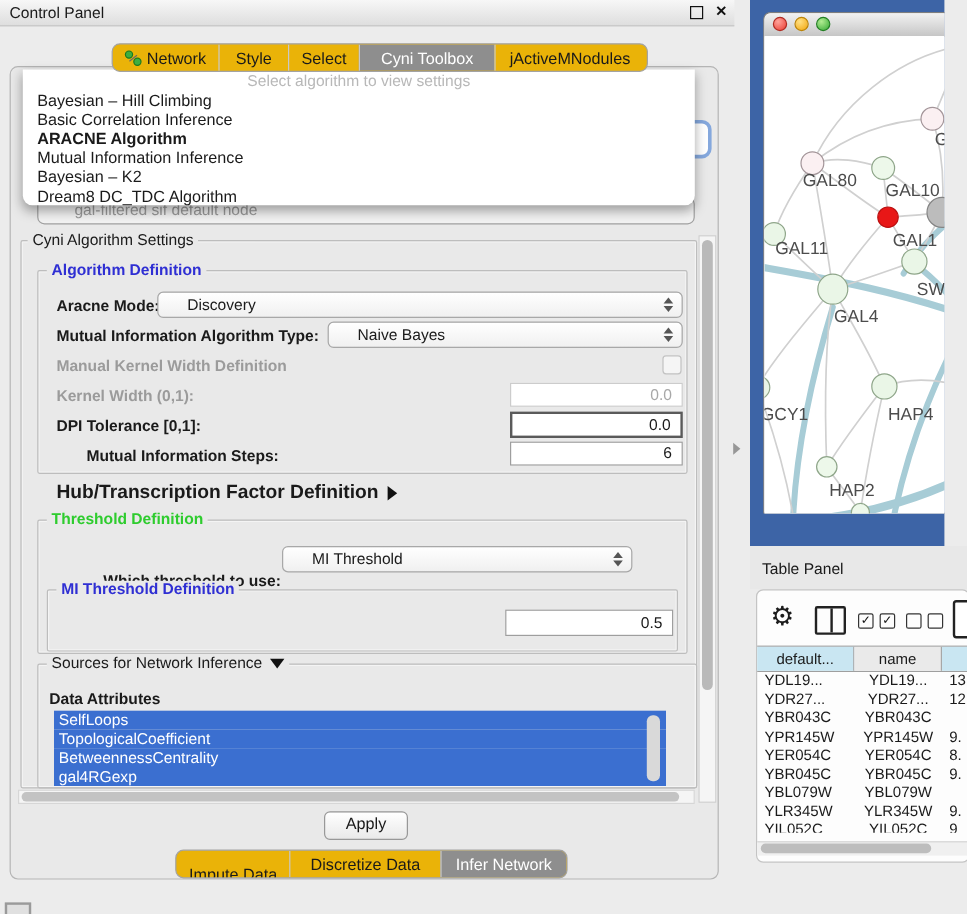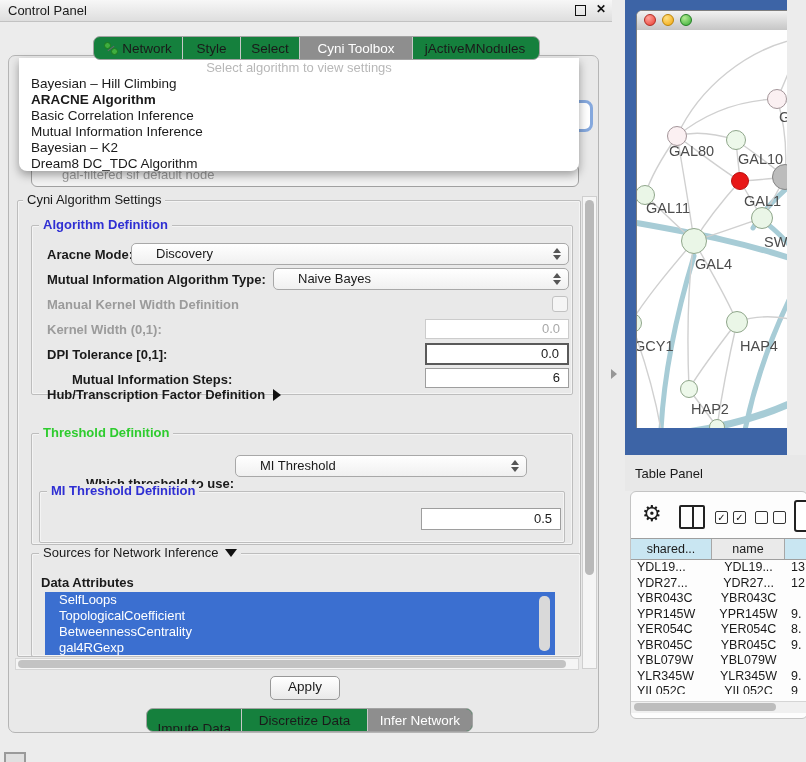--- a/index.html
+++ b/index.html
@@ -6,21 +6,21 @@
   #root{position:relative;width:806px;height:762px;background:#ececec;overflow:hidden;
         font-family:"Liberation Sans",sans-serif;color:#1a1a1a;}
   .abs{position:absolute;}
   
   .cp-titlebar{left:0;top:10;width:612px;height:21px;
     background:linear-gradient(#f7f7f7,#dedede);border-bottom:1px solid #c2c2c2;
     display:flex;align-items:center;font-size:13px;}
   .cp-title{margin-left:8px;}
   .float-ic{position:absolute;right:26px;top:5px;width:9px;height:9px;border:1.5px solid #111;}
   .close-ic{position:absolute;right:6px;top:2px;font-size:12px;font-weight:700;color:#111;}
-  .tabbar{display:flex;height:22px;background:#15803d;border:1px solid #a3a3a3;border-radius:7px;overflow:hidden;z-index:60;}
+  .tabbar{display:flex;height:22px;background:#eab308;border:1px solid #a3a3a3;border-radius:7px;overflow:hidden;z-index:60;}
   .tab{display:flex;align-items:center;justify-content:center;font-size:13.5px;border-left:1px solid #c8c8c8;cursor:default;}
   .tab:first-child{border-left:none;}
   .tab.sel{background:#8e8e8e;color:#fff;}
   #topTabs{left:93px;top:36px;width:445px;}
   #botTabs{left:137px;top:652px;width:325px;}
   .net-glyph{width:13px;height:12px;margin-right:5px;position:relative;}
   .net-glyph i{position:absolute;width:5px;height:5px;border-radius:50%;background:#3fae3f;border:1px solid #1f7a1f;}
   .net-glyph b{position:absolute;width:8px;height:1px;background:#6a6a6a;left:3px;top:6px;transform:rotate(-38deg);}
   .cp-body{left:8px;top:55px;width:589px;height:676px;background:#e9e9e9;
     border:1px solid #b5b5b5;border-radius:7px;}
@@ -49,21 +49,21 @@
   .stepper i.up{border-bottom:5px solid #555;margin-bottom:2px;}
   .stepper i.dn{border-top:5px solid #555;}
   .field{background:#fff;border:1px solid #9e9e9e;font-size:13px;text-align:right;
     padding-right:8px;box-sizing:border-box;line-height:18px;}
   .field.dis{border:1px solid #cccccc;color:#a8a8a8;}
   .field.foc{border:2px solid #5a5a5a;}
   .chk{width:14px;height:14px;border:1px solid #c2c2c2;border-radius:3px;background:#f5f5f5;}
   .tri-r{display:inline-block;width:0;height:0;border-top:6px solid transparent;border-bottom:6px solid transparent;border-left:8px solid #111;margin-left:8px;vertical-align:-2px;}
   .tri-d{display:inline-block;width:0;height:0;border-left:6px solid transparent;border-right:6px solid transparent;border-top:8px solid #111;margin-left:6px;vertical-align:0px;}
   .attr-list{overflow:hidden;}
-  .attr-item{height:16px;line-height:16px;font-size:13px;color:#fff;background:#3b6fd0;padding-left:14px;}
+  .attr-item{height:16px;line-height:16px;font-size:13px;color:#fff;background:#3b6fd0;padding-left:4px;}
   .list-thumb{left:530px;top:540px;width:11px;height:55px;background:#d9d9d9;border-radius:5px;z-index:3;}
   .vscroll{left:573px;top:140px;width:15px;height:473px;background:#f5f5f5;border:1px solid #cfcfcf;box-sizing:border-box;}
   .vthumb{position:absolute;left:2px;top:3px;width:9px;height:375px;background:#b9b9b9;border-radius:5px;}
   .hscroll{left:6px;top:602px;width:564px;height:12px;background:#f5f5f5;border:1px solid #d6d6d6;box-sizing:border-box;}
   .hthumb{position:absolute;left:2px;top:1px;width:548px;height:8px;background:#c3c3c3;border-radius:4px;}
   .apply{left:261px;top:620px;width:68px;height:22px;background:linear-gradient(#ffffff,#e9e9e9);
     border:1px solid #989898;border-radius:5px;font-size:13.5px;text-align:center;line-height:20px;}
   
   .desktop{left:625px;top:0;width:162px;height:455px;background:#3d64a6;overflow:hidden;}
   .net-win{position:absolute;left:11px;top:10px;width:175px;height:418px;border:1px solid #7e7e7e;
@@ -138,22 +138,22 @@
   <div class="abs cp-body">
 
     <div class="abs focus-frag"></div>
 
     <div class="abs hidden-combo">gal-filtered sif default node</div>
 
     <div class="abs popup">
       <div class="popup-ph">Select algorithm to view settings</div>
       <div class="popup-items" id="algo-list">
           <div class="popup-item">Bayesian – Hill Climbing</div>
+          <div class="popup-item">Basic Correlation Inference</div>
           <div class="popup-item sel">ARACNE Algorithm</div>
-          <div class="popup-item">Basic Correlation Inference</div>
           <div class="popup-item">Mutual Information Inference</div>
           <div class="popup-item">Bayesian – K2</div>
           <div class="popup-item">Dream8 DC_TDC Algorithm</div>
         </div>
     </div>
 
     <div class="abs gbox" style="left:8px;top:144px;width:562px;height:455px;"></div>
     <span class="legend" style="left:14px;top:137px;">Cyni Algorithm Settings</span>
 
     <div class="abs gbox" style="left:22px;top:169px;width:540px;height:168px;"></div>
@@ -182,21 +182,21 @@
 
     <span class="abs glab" style="left:38px;top:266px;">Kernel Width (0,1):</span>
     <div class="abs field dis" style="left:416px;top:263px;width:144px;height:20px;">0.0</div>
 
     <span class="abs blab" style="left:38px;top:291px;">DPI Tolerance [0,1]:</span>
     <div class="abs field foc" style="left:416px;top:287px;width:144px;height:22px;">0.0</div>
 
     <span class="abs blab" style="left:38px;top:316px;padding-left:25px;">Mutual Information Steps:</span>
     <div class="abs field" style="left:416px;top:312px;width:144px;height:20px;">6</div>
 
-    <div class="abs" style="left:38px;top:331px;font-size:13px;font-weight:600;">
+    <div class="abs" style="left:38px;top:346px;font-size:16px;font-weight:600;">
       <span>Hub/Transcription Factor Definition</span><span class="tri-r"></span>
     </div>
 
     <div class="abs gbox" style="left:22px;top:377px;width:540px;height:110px;"></div>
     <span class="legend green" style="left:30px;top:370px;">Threshold Definition</span>
 
     <span class="abs blab" style="left:77px;top:420px;">Which threshold to use:</span>
     <div class="abs combo" style="left:226px;top:399px;width:292px;">
       <span>MI Threshold</span>
       <span class="stepper">
@@ -300,21 +300,21 @@
     <div class="cbrow" style="left:84px;">
       <div class="cb">✓</div>
       <div class="cb">✓</div>
     </div>
     <div class="cbrow" style="left:124px;">
       <div class="cb"></div>
       <div class="cb"></div>
     </div>
     <div class="docic"></div>
     <div class="thead">
-      <div class="th c1">shared...</div>
+      <div class="th c1">default...</div>
       <div class="th c2">name</div>
       <div class="th c3"></div>
     </div>
     <div class="trows" id="tRows">
         <div class="trow">
           <span class="c1">YDL19...</span>
           <span class="c2">YDL19...</span>
           <span class="c3">13</span>
         </div>
         <div class="trow">

